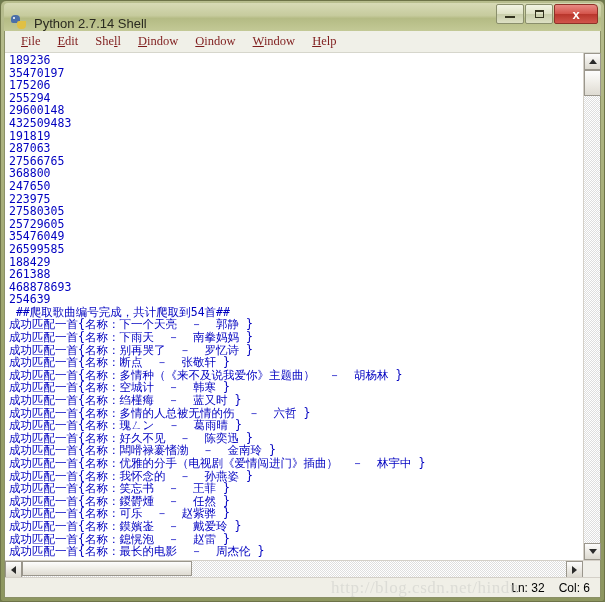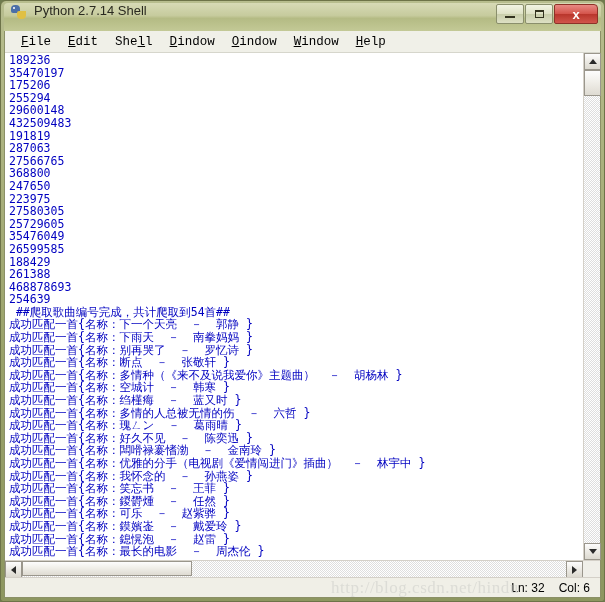--- a/index.html
+++ b/index.html
@@ -24,21 +24,21 @@
     padding: 2px 3px 3px 3px;
   }
 
   
   #titlebar {
     position: relative;
     height: 28px;
     background: linear-gradient(to bottom, #d7dab6 0%, #c6cb9d 45%, #b4bb84 55%, #c3c996 100%);
     border-radius: 4px 4px 0 0;
     display: flex;
-    align-items: flex-start;
+    align-items: flex-end;
     padding-left: 6px;
   }
   #app-icon {
     width: 18px; height: 18px;
     margin-right: 6px;
     position: relative;
     flex: 0 0 auto;
   }
   #app-icon .s1 {
     position: absolute; left: 1px; top: 2px;
@@ -108,23 +108,23 @@
   #menubar {
     height: 22px;
     background: #f0f0e8;
     border-bottom: 1px solid #d6d6cc;
     display: flex;
     align-items: center;
     padding-left: 8px;
     flex: 0 0 auto;
   }
   .menu-item {
-    font-family: Liberation Mono, monospace;
+    font-family: Liberation Serif, serif;
     font-size: 12.5px;
-    color: #000000;
+    color: #7f1d1d;
     padding: 1px 9px 1px 8px;
     cursor: default;
     white-space: nowrap;
   }
   .menu-item u { text-decoration: underline; }
 
   
   #text-wrap {
     flex: 1 1 auto;
     position: relative;

